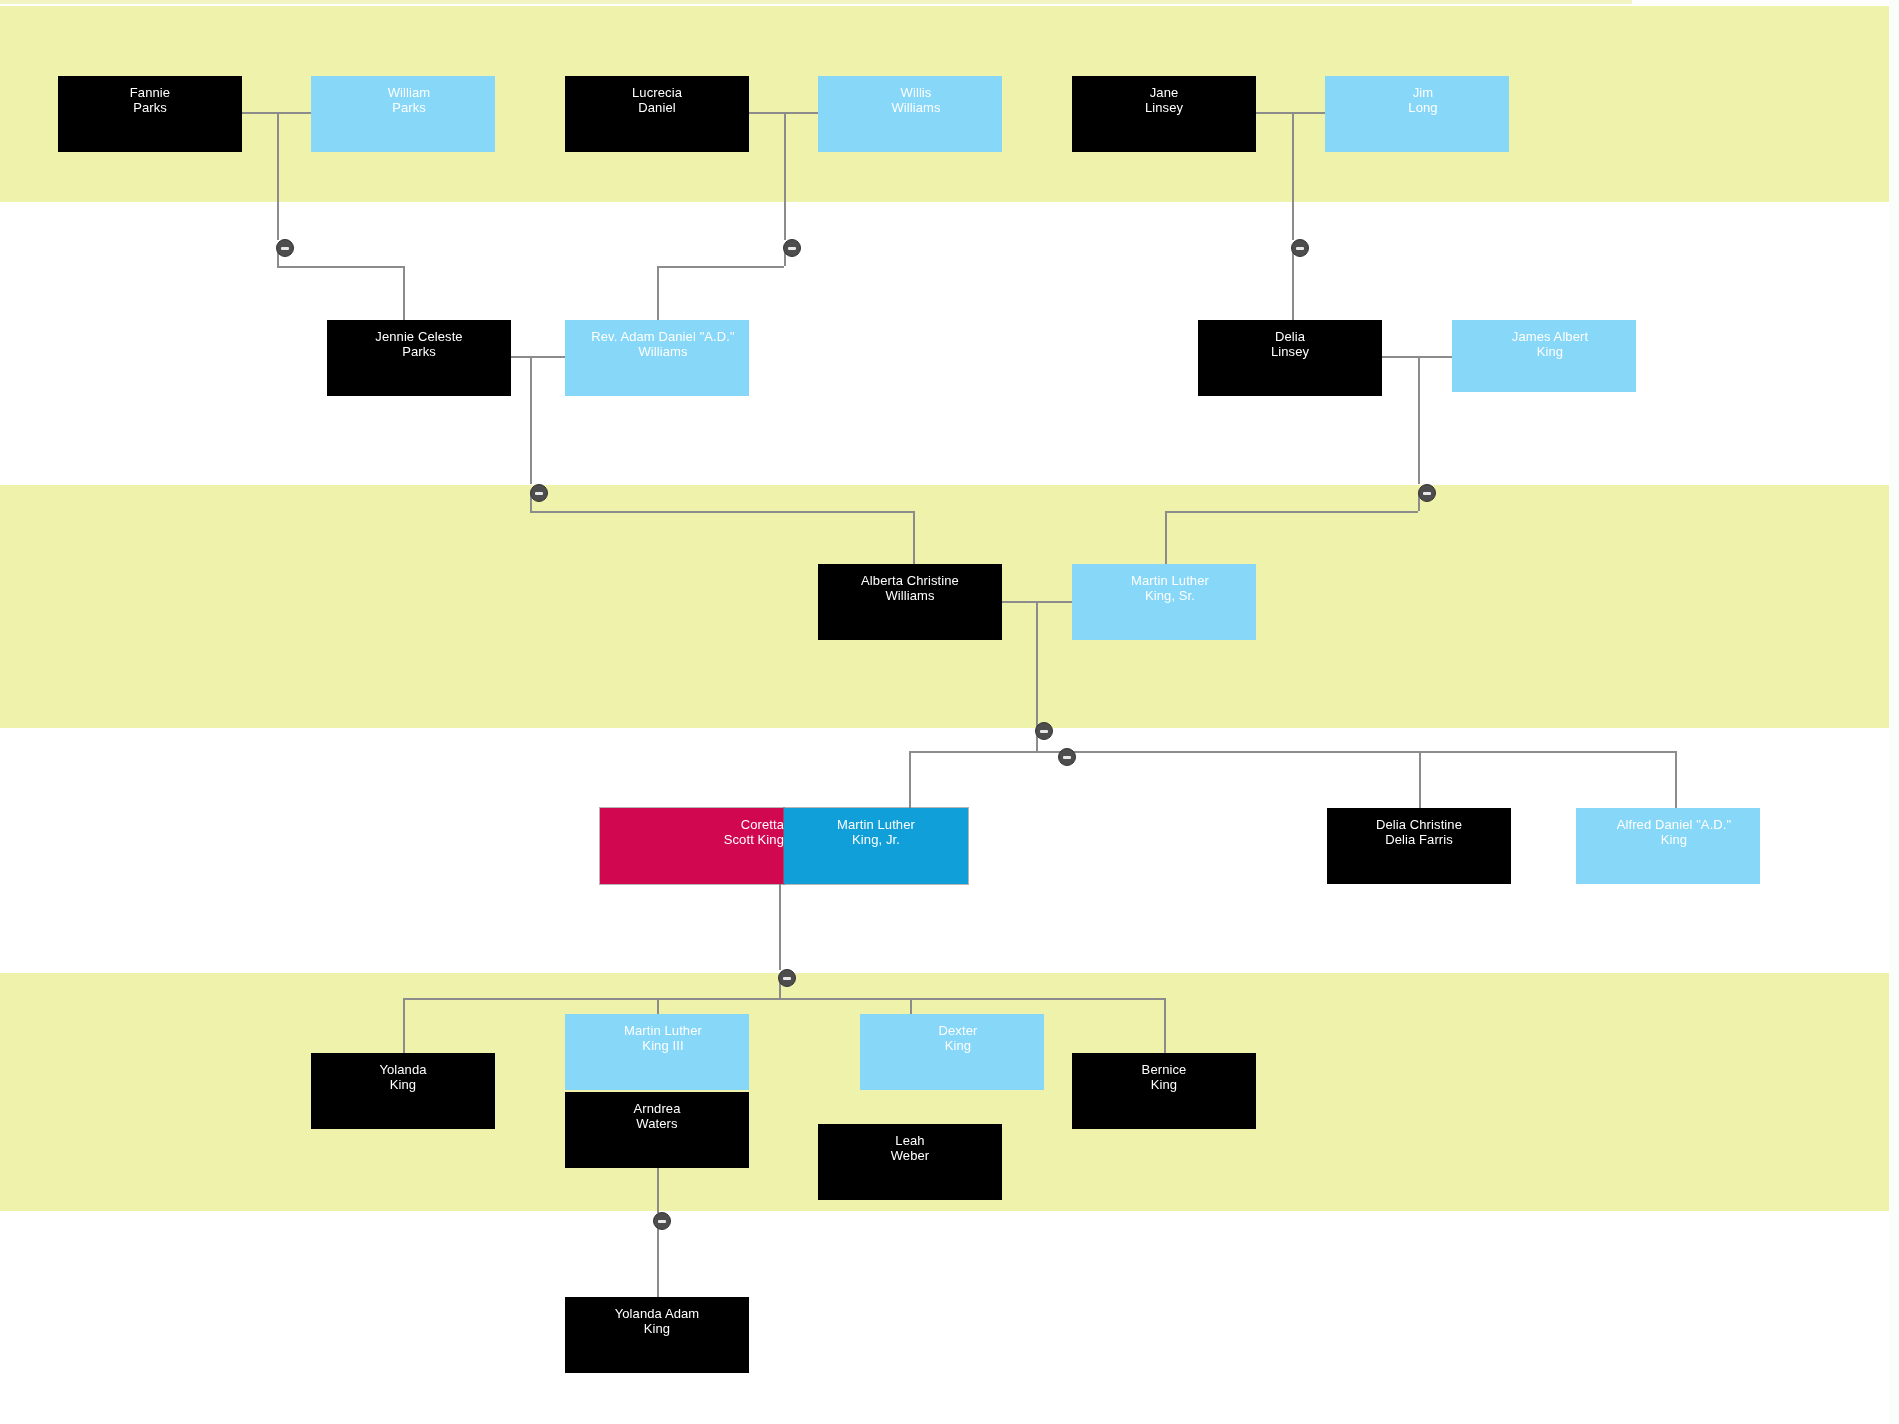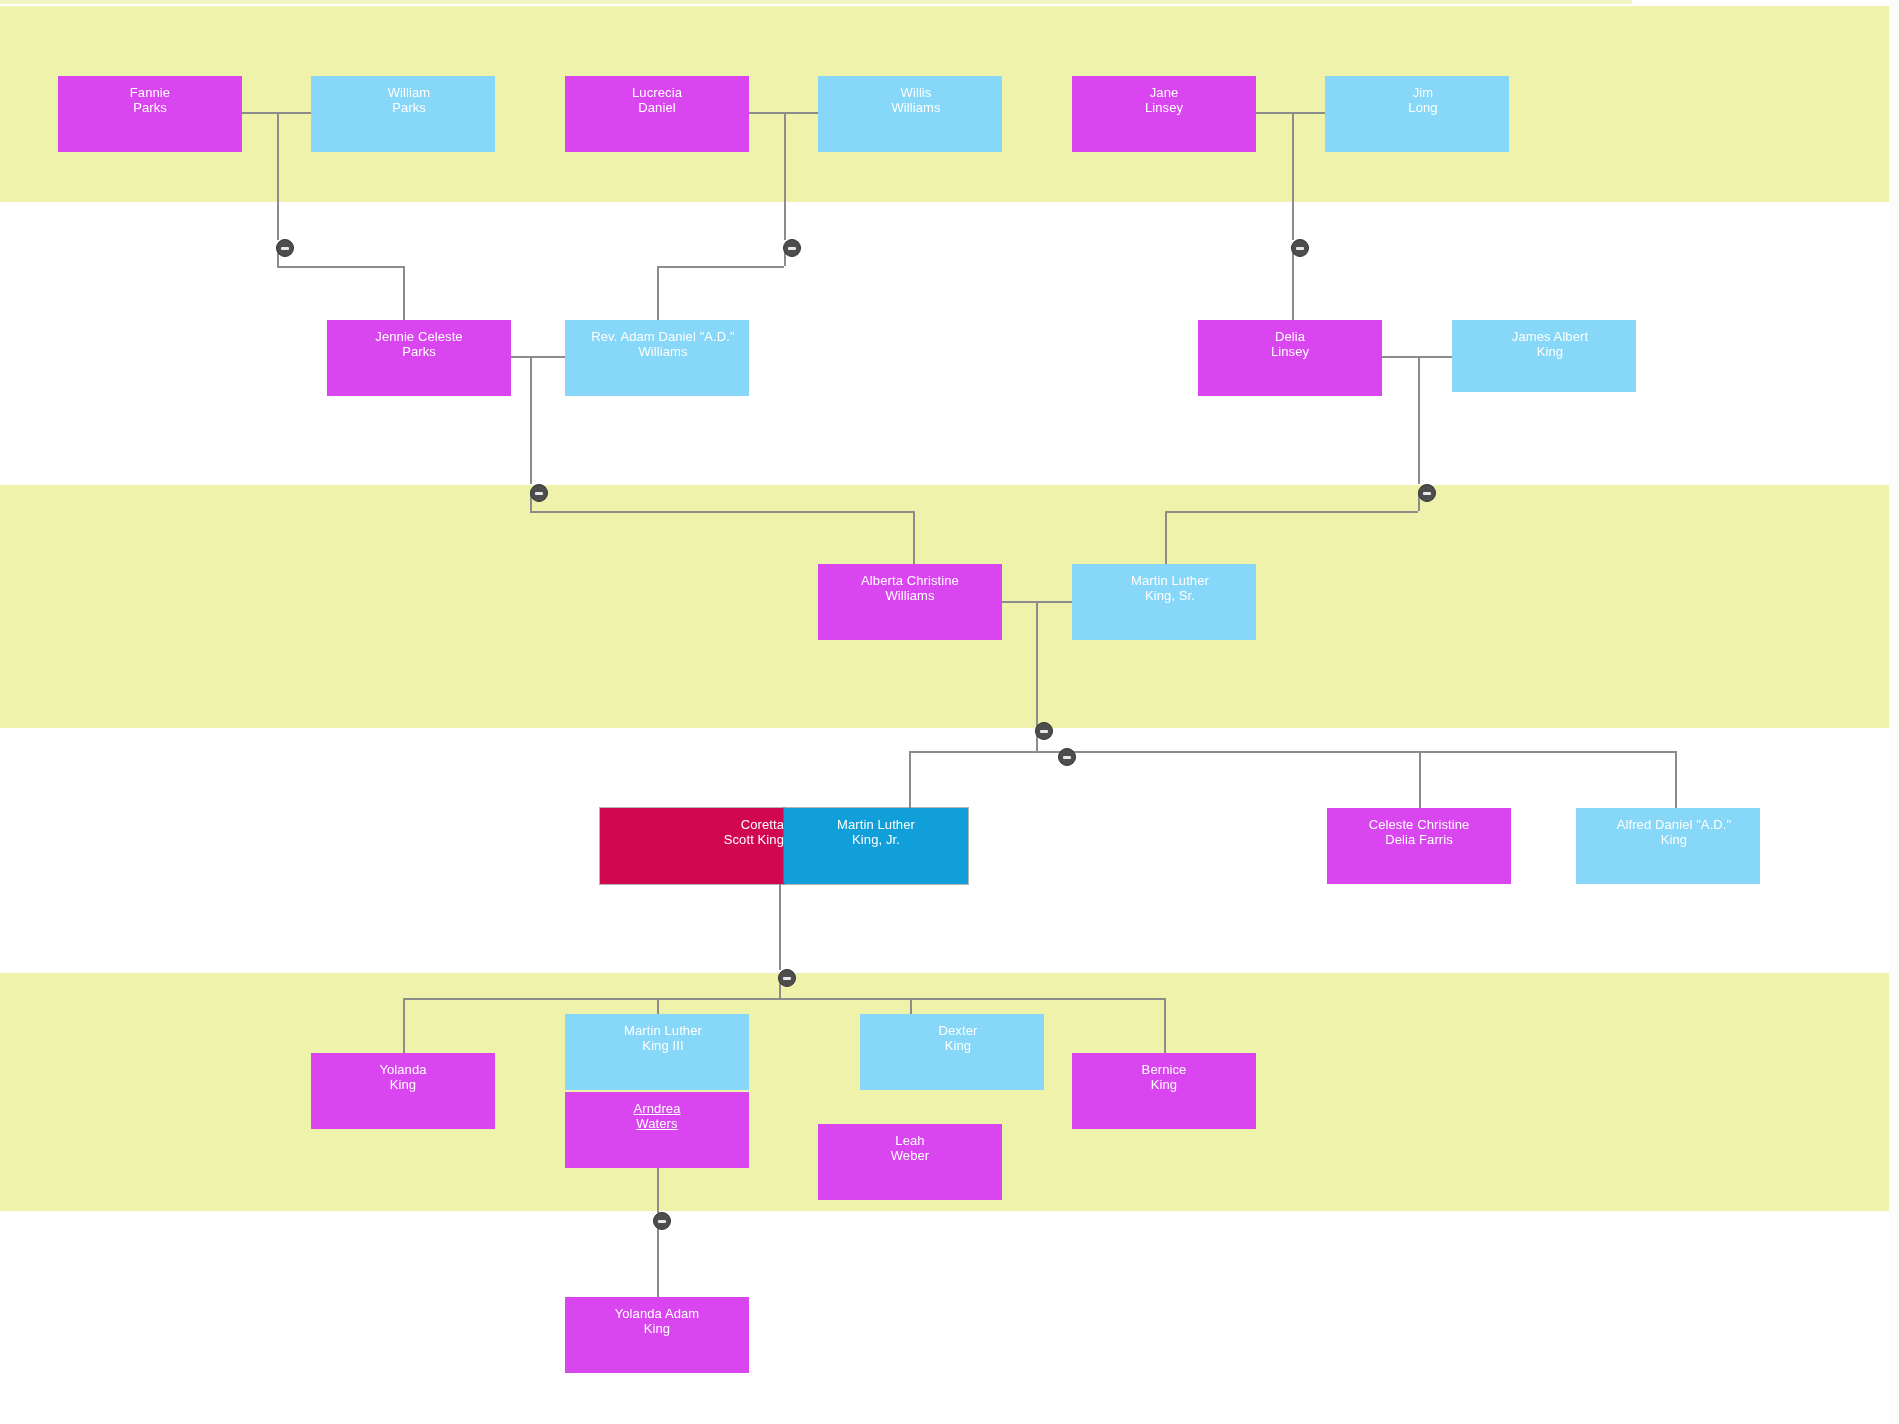--- a/index.html
+++ b/index.html
@@ -80,21 +80,21 @@
     line-height: 1.18;
     font-size: 13px;
     letter-spacing: 0.1px;
     cursor: pointer;
     z-index: 3;
   }
   .person .nm {
     display: block;
     white-space: nowrap;
   }
-  .female { background: #d946ef; }
+  .female { background: #000000; }
   .male   { background: #87d7f8; padding-left: 12px; }
   .female-sel { background: #d1084f; }
   .male-sel   { background: #109fd9; }
   .person.sel { box-shadow: 0 0 0 1px rgba(120,120,120,0.55); }
 </style>
 </head>
 <body>
 
 <div id="canvas">
 
@@ -211,36 +211,36 @@
       </div>
       <div class="person female-sel sel" style="left: 600px; top: 808px; width: 184px; height: 76px; text-align: right;">
         <span class="nm">Coretta</span>
         <span class="nm">Scott King</span>
       </div>
       <div class="person male-sel sel" style="left: 784px; top: 808px; width: 184px; height: 76px;">
         <span class="nm">Martin Luther</span>
         <span class="nm">King, Jr.</span>
       </div>
       <div class="person female" style="left: 1327px; top: 808px; width: 184px; height: 76px;">
-        <span class="nm">Celeste Christine</span>
+        <span class="nm">Delia Christine</span>
         <span class="nm">Delia Farris</span>
       </div>
       <div class="person male" style="left: 1576px; top: 808px; width: 184px; height: 76px;">
         <span class="nm">Alfred Daniel "A.D."</span>
         <span class="nm">King</span>
       </div>
       <div class="person female" style="left: 311px; top: 1053px; width: 184px; height: 76px;">
         <span class="nm">Yolanda</span>
         <span class="nm">King</span>
       </div>
       <div class="person male" style="left: 565px; top: 1014px; width: 184px; height: 76px;">
         <span class="nm">Martin Luther</span>
         <span class="nm">King III</span>
       </div>
-      <div class="person female" style="left: 565px; top: 1092px; width: 184px; height: 76px; text-decoration: underline;">
+      <div class="person female" style="left: 565px; top: 1092px; width: 184px; height: 76px;">
         <span class="nm">Arndrea</span>
         <span class="nm">Waters</span>
       </div>
       <div class="person male" style="left: 818px; top: 1014px; width: 184px; height: 76px; margin-left: 42px;">
         <span class="nm">Dexter</span>
         <span class="nm">King</span>
       </div>
       <div class="person female" style="left: 818px; top: 1092px; width: 184px; height: 76px; margin-top: 32px;">
         <span class="nm">Leah</span>
         <span class="nm">Weber</span>

